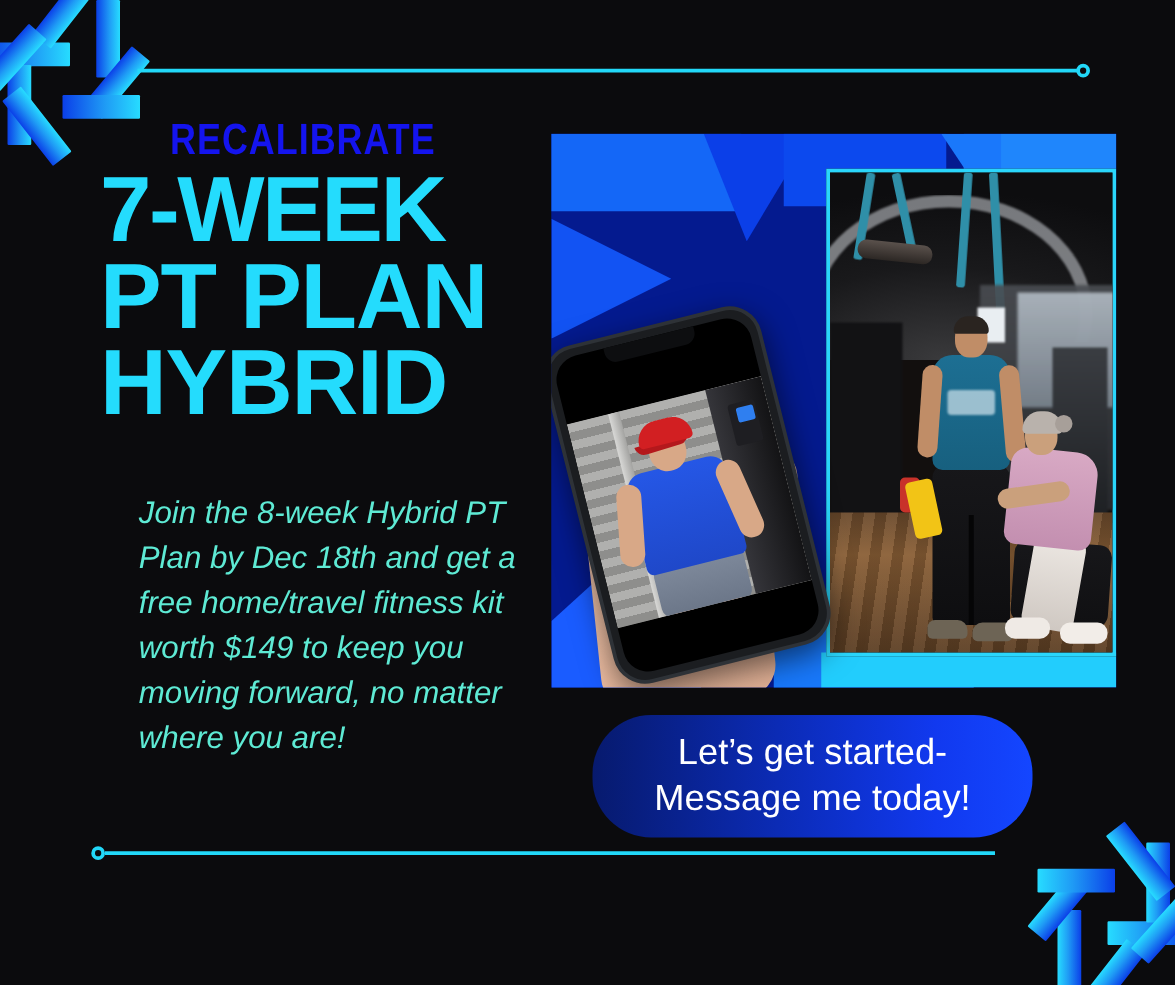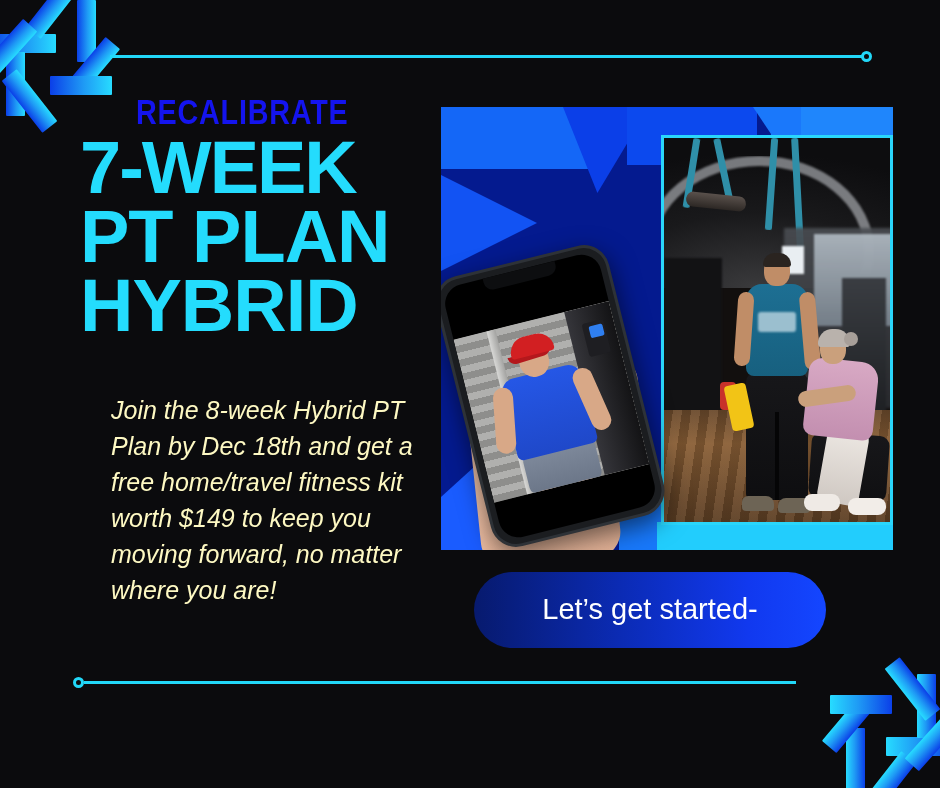--- a/index.html
+++ b/index.html
@@ -64,21 +64,21 @@
     position:absolute; left:80px; top:134px; width:350px;
     font-weight:bold; font-size:74px; line-height:.93;
     color:#24dcfd; letter-spacing:-1px;
   }
   .headline span { display:block; }
   .hl-1 { letter-spacing:-2px; }
 
   .body-copy {
     position:absolute; left:111px; top:392px; width:322px;
     font-style:italic; font-size:25px; line-height:1.44;
-    color:#fef9c3;
+    color:#5eead4;
   }
 
   
   .collage {
     position:absolute; left:441px; top:107px; width:452px; height:443px;
     overflow:hidden; background:#041a8f;
   }
   .bg-navy { position:absolute; inset:0; background:#061b8e; z-index:-1; }
   .chev {
     position:absolute; background:#0f53f0;
@@ -265,21 +265,21 @@
              background:#d8a887; border-radius:8px; }
   .m-leg-r { position:absolute; left:84px; top:166px; width:22px; height:40px;
              background:#d8a887; border-radius:8px; }
   .tripod { position:absolute; right:10px; top:16px; width:22px; height:34px;
             background:#1e1e22; border-radius:3px; }
   .tripod-led { position:absolute; right:12px; top:20px; width:14px; height:12px;
                 background:#2f7ff0; border-radius:2px; }
 
   
   .cta {
-    position:absolute; left:474px; top:572px; width:352px; height:76px;
+    position:absolute; left:474px; top:572px; width:352px; height:98px;
     border-radius:47px;
     background:linear-gradient(90deg,#071a6e 0%,#0b2bb5 42%,#1139ef 78%,#1446ff 100%);
     display:flex; flex-direction:column; align-items:center; justify-content:center;
     color:#fff; font-size:29px; line-height:1.28; text-align:center;
   }
 </style>
 </head>
 <body>
 
 <div class="canvas">
@@ -403,15 +403,16 @@
             <div class="cap-brim"></div>
             <div class="cap"></div>
           </div>
         </div>
       </div>
     </div>
   </div>
 
   <div class="cta">
     <span>Let’s get started-</span>
+    <span>Message me today!</span>
   </div>
 
 </div>
 
 </body></html>

